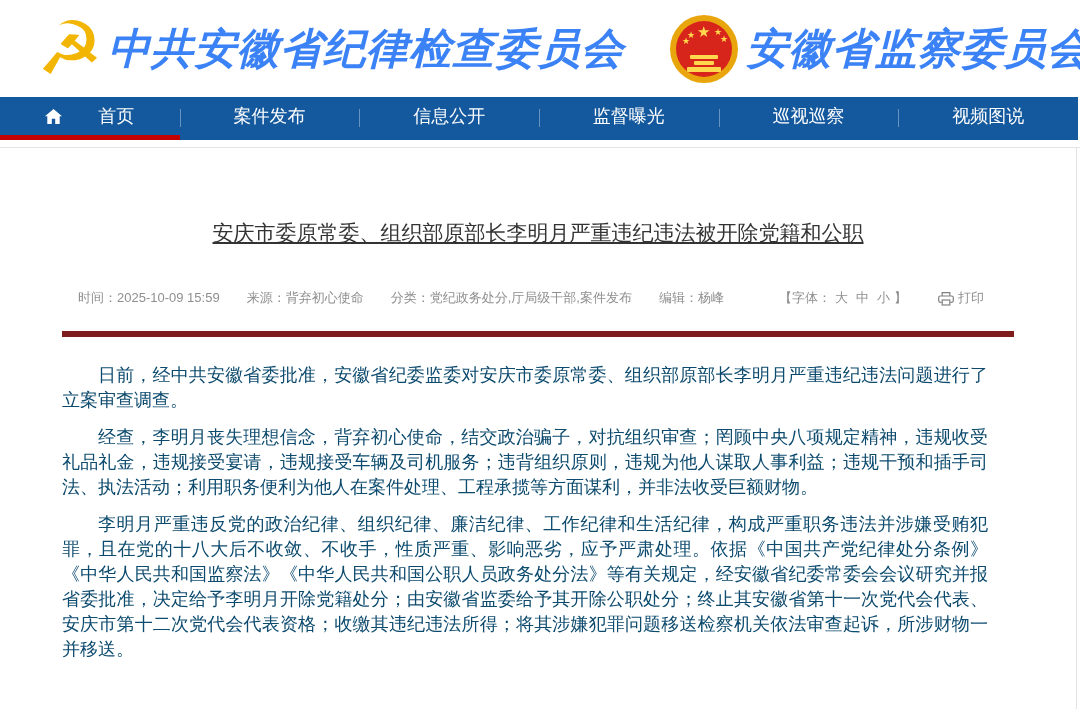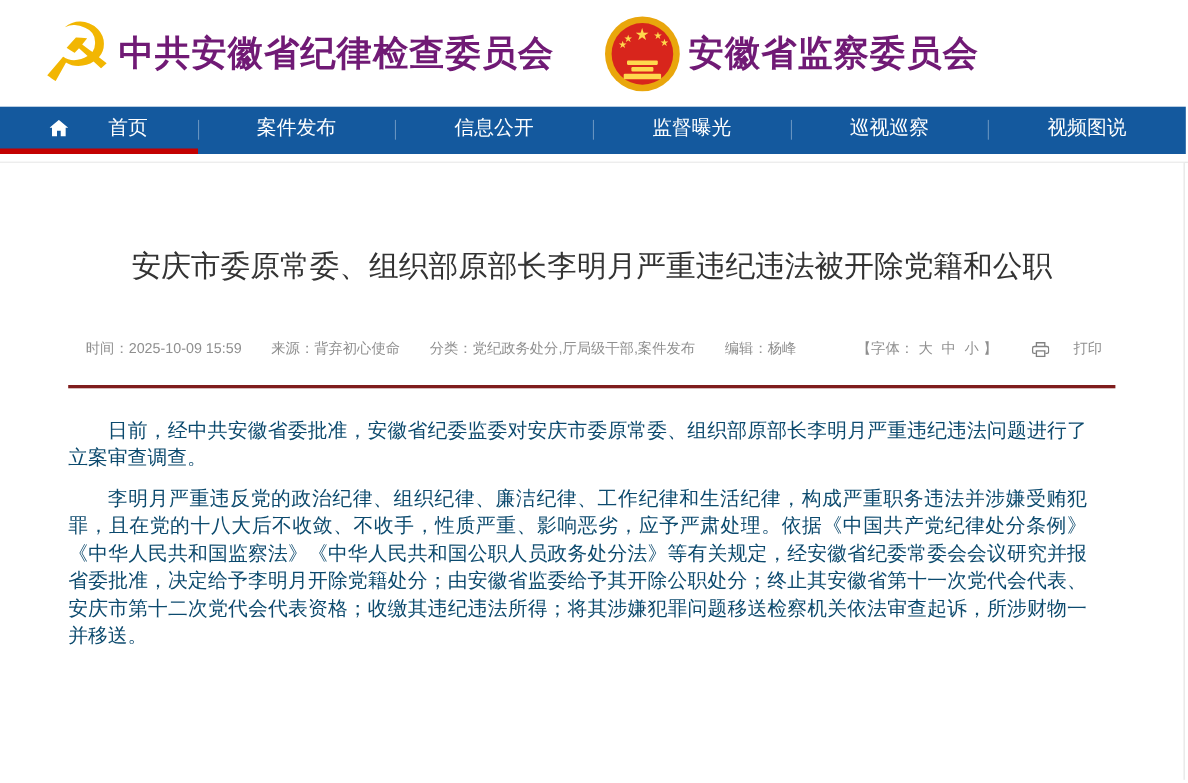--- a/index.html
+++ b/index.html
@@ -3,21 +3,21 @@
 <meta charset="utf-8">
 <style>
   html,body{margin:0;padding:0;}
   body{
     width:1080px;height:712px;overflow:hidden;background:#fff;
     font-family:"Liberation Sans","DejaVu Sans",sans-serif;color:#333;
   }
   
   .header{height:97px;display:flex;align-items:center;background:#fff;padding-left:34px;box-sizing:border-box;}
   .org{display:flex;align-items:center;cursor:pointer;}
-  .org-name{font-size:32px;font-weight:bold;color:#701a75;letter-spacing:1px;white-space:nowrap;}
+  .org-name{font-size:42px;font-weight:bold;color:#3b82f6;letter-spacing:1px;white-space:nowrap;font-style:italic;}
   .cpc-emblem{font-size:74px;line-height:70px;color:#f2b602;width:72px;text-align:center;margin-right:2px;}
   .org2{margin-left:46px;}
   .natl{width:68px;height:68px;position:relative;margin-right:8px;flex:0 0 auto;}
   .natl-ring{position:absolute;inset:0;border-radius:50%;background:#e9a60c;}
   .natl-inner{position:absolute;inset:6px;border-radius:50%;background:#d8251c;}
   .natl .st{position:absolute;color:#ffd94d;font-size:9px;line-height:1;}
   .natl .st.big{font-size:15px;top:9px;left:27px;}
   .natl .s1{top:16px;left:17px;} .natl .s2{top:13px;left:44px;}
   .natl .s3{top:22px;left:12px;} .natl .s4{top:20px;left:50px;}
   .gate-roof,.gate-mid,.gate-base{position:absolute;background:#ffd94d;border-radius:1px;}
@@ -28,28 +28,28 @@
   .nav{display:flex;background:#14599e;height:43px;width:1078px;}
   .nav-item{flex:1;display:flex;align-items:center;justify-content:center;gap:8px;
     color:#fff;font-size:18px;border-bottom:5px solid transparent;box-sizing:border-box;
     cursor:pointer;position:relative;white-space:nowrap;}
   .nav-item.active{border-bottom-color:#c30101;gap:36px;}
   .nav-item + .nav-item::before{content:"";position:absolute;left:0;top:12px;height:18px;width:1px;background:rgba(255,255,255,.35);}
   .nav-rule{height:1px;background:#e4e4e4;margin-top:7px;}
   
   .page-body{width:1077px;min-height:561px;border-right:1px solid #e2e2e2;box-sizing:border-box;background:#fff;}
   .content{margin:0 62px;}
-  .article-title{margin:0;padding:66px 40px 0 40px;font-size:27px;line-height:56px;font-weight:500;
-    text-align:center;color:#333;}
-  .meta{margin-top:38px;padding:0 0 24px 16px;border-bottom:3px solid #7f1d1d;
+  .article-title{margin:0;padding:66px 40px 0 40px;font-size:21px;line-height:37px;font-weight:500;
+    text-align:center;color:#333;text-decoration:underline;}
+  .meta{margin-top:38px;padding:0 0 24px 16px;border-bottom:6px solid #7f1d1d;
     color:#8f8f8f;font-size:13px;display:flex;align-items:center;white-space:nowrap;}
   .meta > span{margin-right:27px;}
   .font-group{margin-left:28px;display:inline-flex;align-items:center;}
   .fbtn{margin:0 4px;cursor:pointer;}
-  .print{display:inline-flex;align-items:center;gap:22px;cursor:pointer;margin-left:4px;}
+  .print{display:inline-flex;align-items:center;gap:4px;cursor:pointer;margin-left:4px;}
   .article-text p{font-size:18px;line-height:25px;text-indent:2em;text-align:justify;
     color:#0c4a6e;margin:12px 0 0 0;padding-right:26px;}
   .article-text p:first-child{margin-top:26px;}
 </style>
 </head>
 <body>
 
 <div class="header">
   <div class="org">
     <span class="cpc-emblem">☭</span>
@@ -118,16 +118,17 @@
           <path fill="none" stroke="#808080" stroke-width="1.2" d="M4.2 5V1.6h7.6V5"></path>
           <path fill="none" stroke="#808080" stroke-width="1.2" d="M3.6 11.3H2.2c-.8 0-1.5-.7-1.5-1.5V6.6c0-.9.7-1.6 1.6-1.6h11.4c.9 0 1.6.7 1.6 1.6v3.2c0 .8-.7 1.5-1.5 1.5h-1.4"></path>
           <rect x="4.2" y="9" width="7.6" height="5" fill="none" stroke="#808080" stroke-width="1.2"></rect>
         </svg>
         <span>打印</span>
       </span>
     </div>
 
     <div class="article-text">
       <p>日前，经中共安徽省委批准，安徽省纪委监委对安庆市委原常委、组织部原部长李明月严重违纪违法问题进行了立案审查调查。</p>
+      <p>经查，李明月丧失理想信念，背弃初心使命，结交政治骗子，对抗组织审查；罔顾中央八项规定精神，违规收受礼品礼金，违规接受宴请，违规接受车辆及司机服务；违背组织原则，违规为他人谋取人事利益；违规干预和插手司法、执法活动；利用职务便利为他人在案件处理、工程承揽等方面谋利，并非法收受巨额财物。</p>
       <p>李明月严重违反党的政治纪律、组织纪律、廉洁纪律、工作纪律和生活纪律，构成严重职务违法并涉嫌受贿犯罪，且在党的十八大后不收敛、不收手，性质严重、影响恶劣，应予严肃处理。依据《中国共产党纪律处分条例》《中华人民共和国监察法》《中华人民共和国公职人员政务处分法》等有关规定，经安徽省纪委常委会会议研究并报省委批准，决定给予李明月开除党籍处分；由安徽省监委给予其开除公职处分；终止其安徽省第十一次党代会代表、安庆市第十二次党代会代表资格；收缴其违纪违法所得；将其涉嫌犯罪问题移送检察机关依法审查起诉，所涉财物一并移送。</p>
     </div>
   </div>
 </div>
 
 </body></html>

